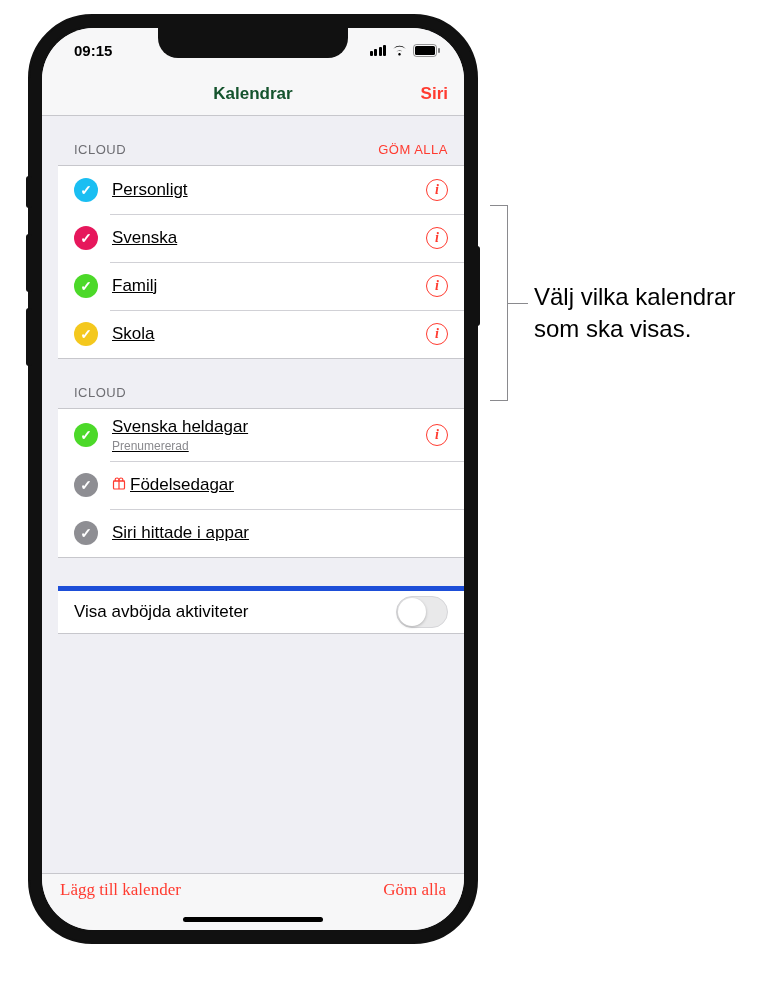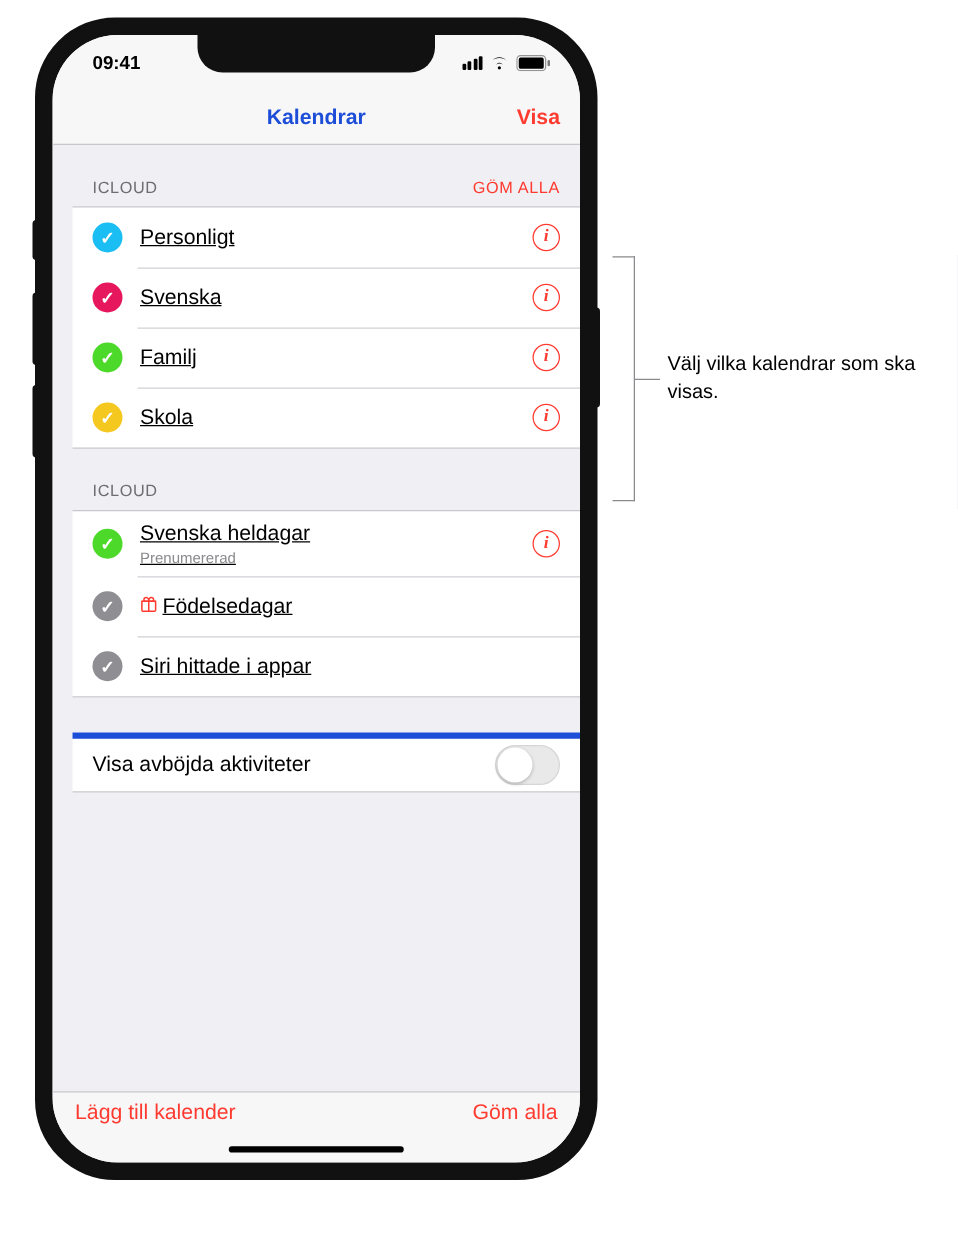--- a/index.html
+++ b/index.html
@@ -77,21 +77,21 @@
   
   .nav-bar {
     position: relative;
     height: 44px;
     background: #f7f7f8;
     border-bottom: 1px solid #c7c7cc;
     display: flex;
     align-items: center;
     justify-content: center;
   }
-  .nav-title { font-size: 17px; font-weight: 600; color:#1d4ed8;}
+  .nav-title { font-size: 17px; font-weight: 600; color:#14532d;}
   .nav-done {
     position: absolute; right: 16px; top: 0; height: 44px;
     display: flex; align-items: center;
     color: #ff3b30; font-size: 17px; font-weight: 600;
   }
   
   .content {
     position: absolute;
     top: 88px; bottom: 57px; left: 0; right: 0;
     overflow: hidden;
@@ -162,21 +162,21 @@
     background:#fff; box-shadow:0 1px 3px rgba(0,0,0,0.25);
   }
   
   .toolbar {
     position:absolute; left:0; right:0; bottom:0;
     height:57px;
     background: rgba(247,247,248,0.96);
     border-top:1px solid #c7c7cc;
     display:flex; align-items:center; justify-content:space-between;
     padding: 4px 18px 28px 18px;
-    font-size:17px; color:#ff3b30;
+    font-size:17px; color:#ff3b30;font-family:Liberation Serif, serif;
   }
   .home-indicator {
     position:absolute; bottom:8px; left:50%; transform:translateX(-50%);
     width:140px; height:5px; border-radius:3px; background:#000;
     z-index:60;
   }
   
   .callout {
     position:absolute;
     left: 490px; top: 205px;
@@ -192,61 +192,61 @@
   }
   .callout-line {
     position:absolute;
     left: 18px; top: 98px;
     width: 20px; height:0;
     border-top:1px solid #8a8a8e;
   }
   .callout-text {
     position:absolute;
     left: 44px; top: 76px;
-    font-size: 16px; color:#000;
+    font-size: 24px; color:#000;
     line-height: 1.35;
     width: 230px;
   }
 </style>
 </head>
 <body>
 
 <div class="stage">
   <div class="phone">
     <div class="hw-btn hw-mute"></div>
     <div class="hw-btn hw-volu"></div>
     <div class="hw-btn hw-vold"></div>
     <div class="hw-btn hw-power"></div>
 
     <div class="phone-inner">
       <div class="notch"></div>
 
       <div class="status-bar">
-        <span>09:41</span>
+        <span>09:15</span>
         <div class="status-right">
           <span class="signal">
             <span></span>
               <span></span>
               <span></span>
               <span></span>
           </span>
           <svg class="wifi-svg" width="17" height="12" viewBox="0 0 17 12">
             <path fill="#000" d="M8.5 11.5c.7 0 1.3-.6 1.3-1.3S9.2 8.9 8.5 8.9s-1.3.6-1.3 1.3.6 1.3 1.3 1.3zm-3.2-3.3 1.1-1.1c1.2-1.2 3.1-1.2 4.3 0l1.1 1.1C10.5 6.9 8.1 6.4 6.4 7.3c-.4.2-.8.5-1.1.9zM2.1 5l1.1-1.1C6 1.1 11 1.1 13.8 3.9L14.9 5C11.5 1.6 5.5 1.6 2.1 5z"></path>
           </svg>
           <svg class="battery-svg" width="27" height="13" viewBox="0 0 27 13">
             <rect x="0.5" y="0.5" width="23" height="12" rx="3" ry="3" fill="none" stroke="#000" stroke-opacity="0.4"></rect>
             <rect x="2" y="2" width="20" height="9" rx="1.5" fill="#000"></rect>
             <rect x="25" y="4" width="2" height="5" rx="1" fill="#000" fill-opacity="0.5"></rect>
           </svg>
         </div>
       </div>
 
       <div class="nav-bar">
         <span class="nav-title">Kalendrar</span>
-        <span class="nav-done">Visa</span>
+        <span class="nav-done">Siri</span>
       </div>
 
       <div class="content">
 
         <div class="section-header">
           <span>ICLOUD</span>
           <span class="right-link">GÖM ALLA</span>
         </div>
         <div class="list">
 

